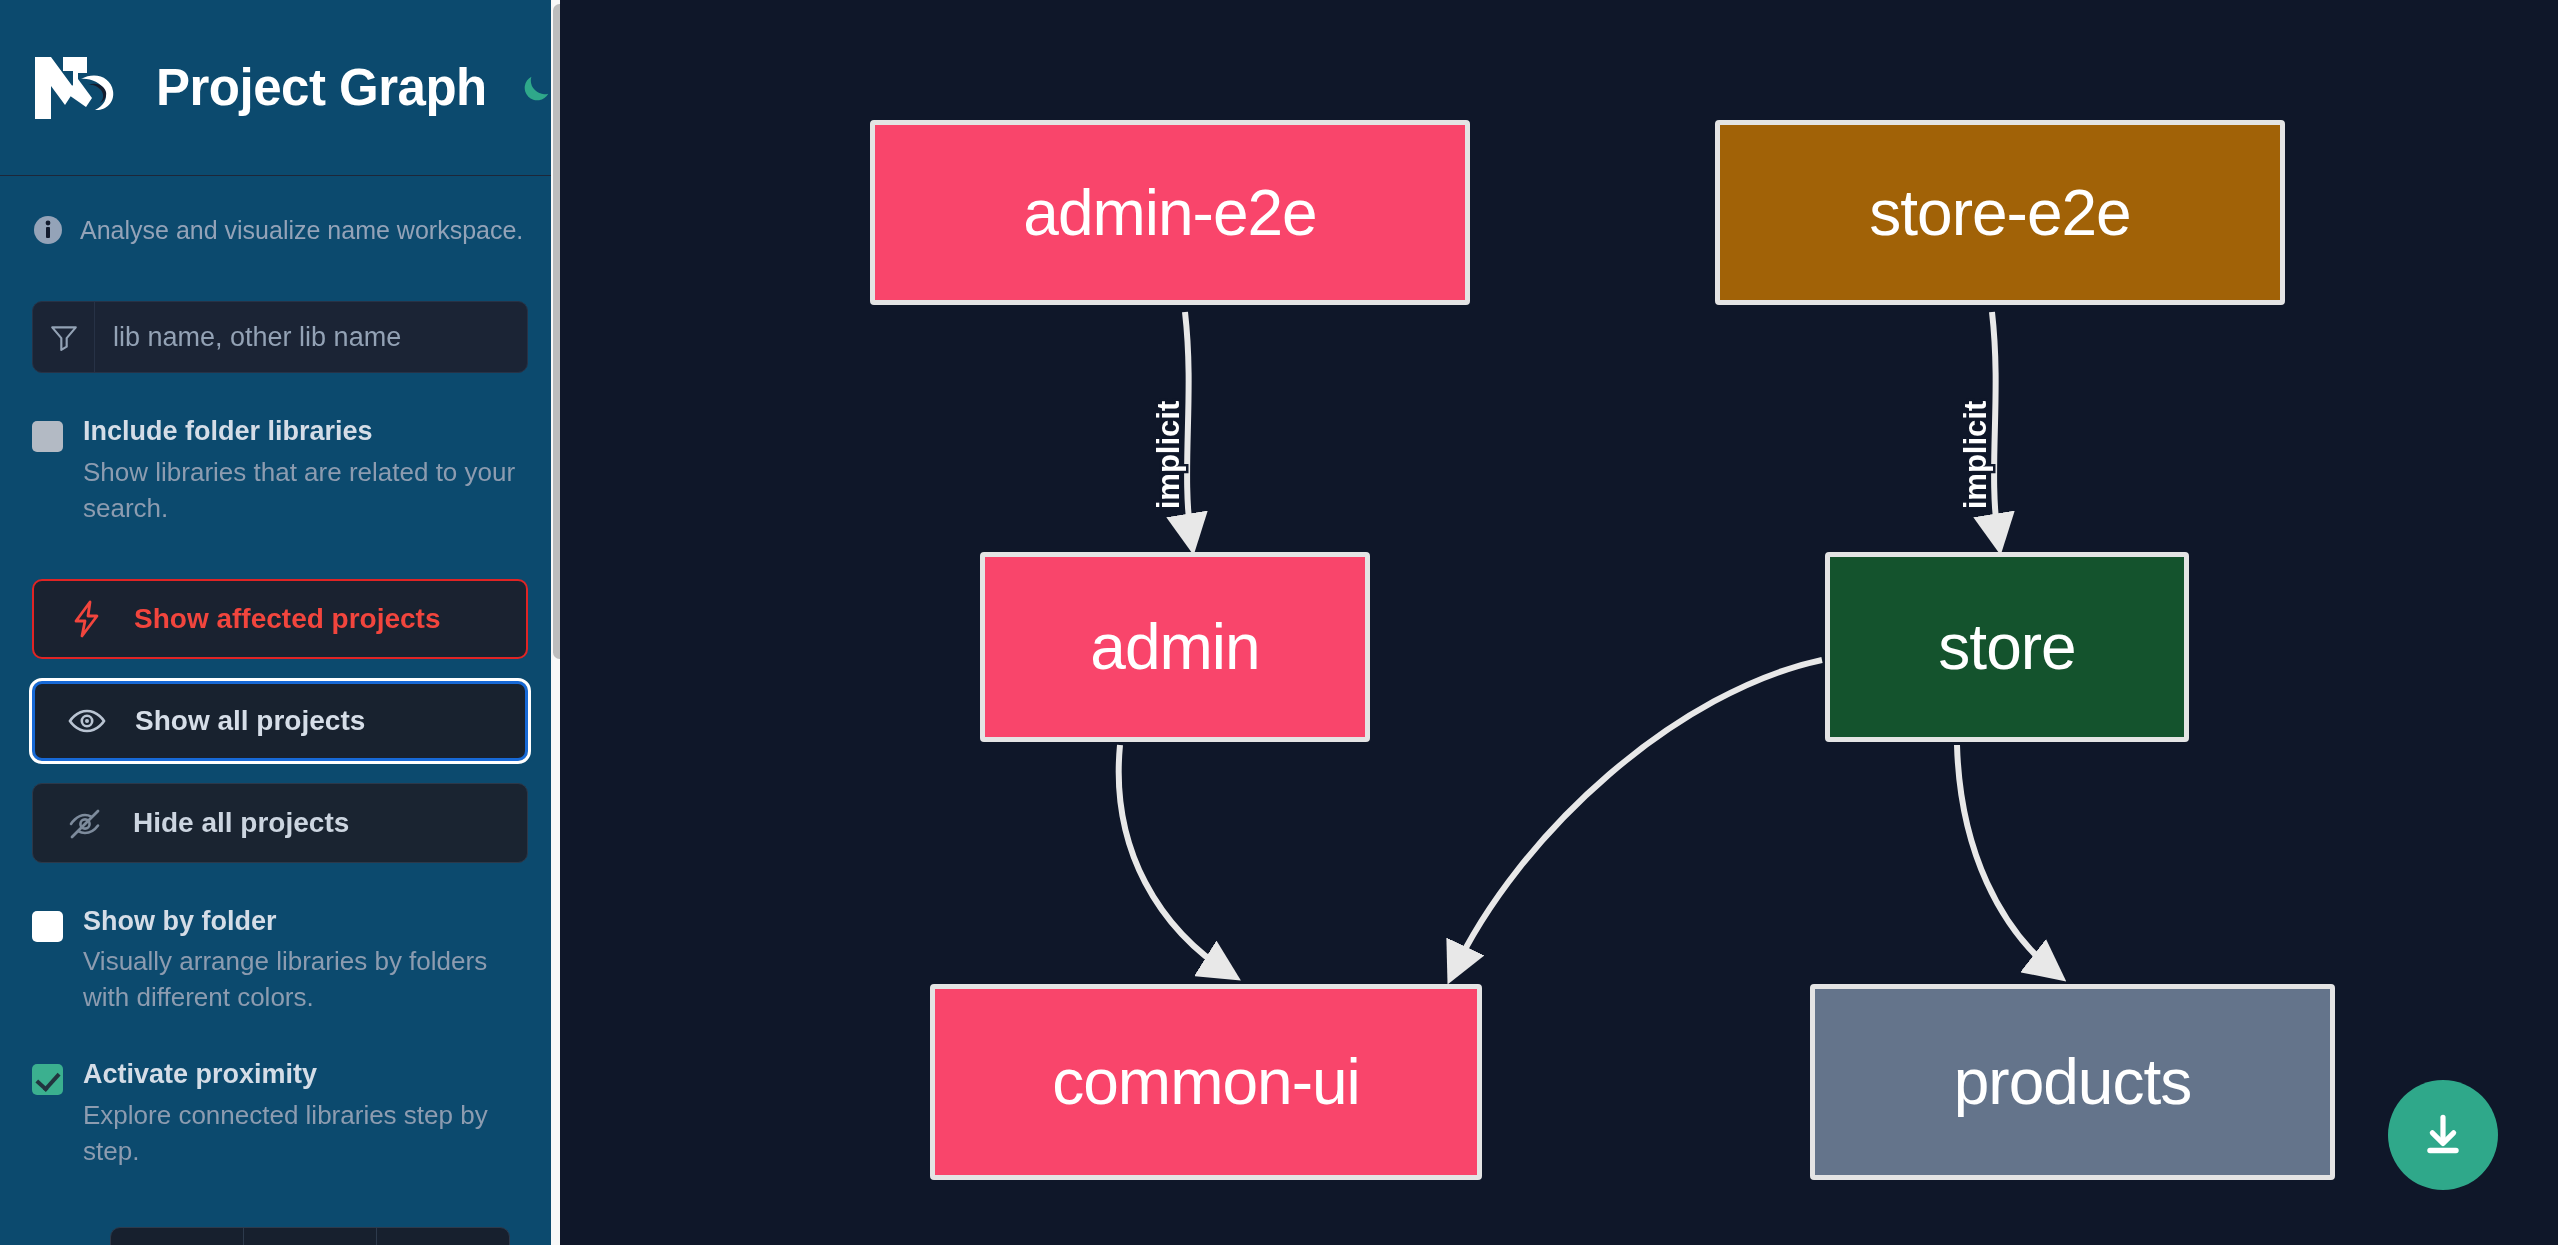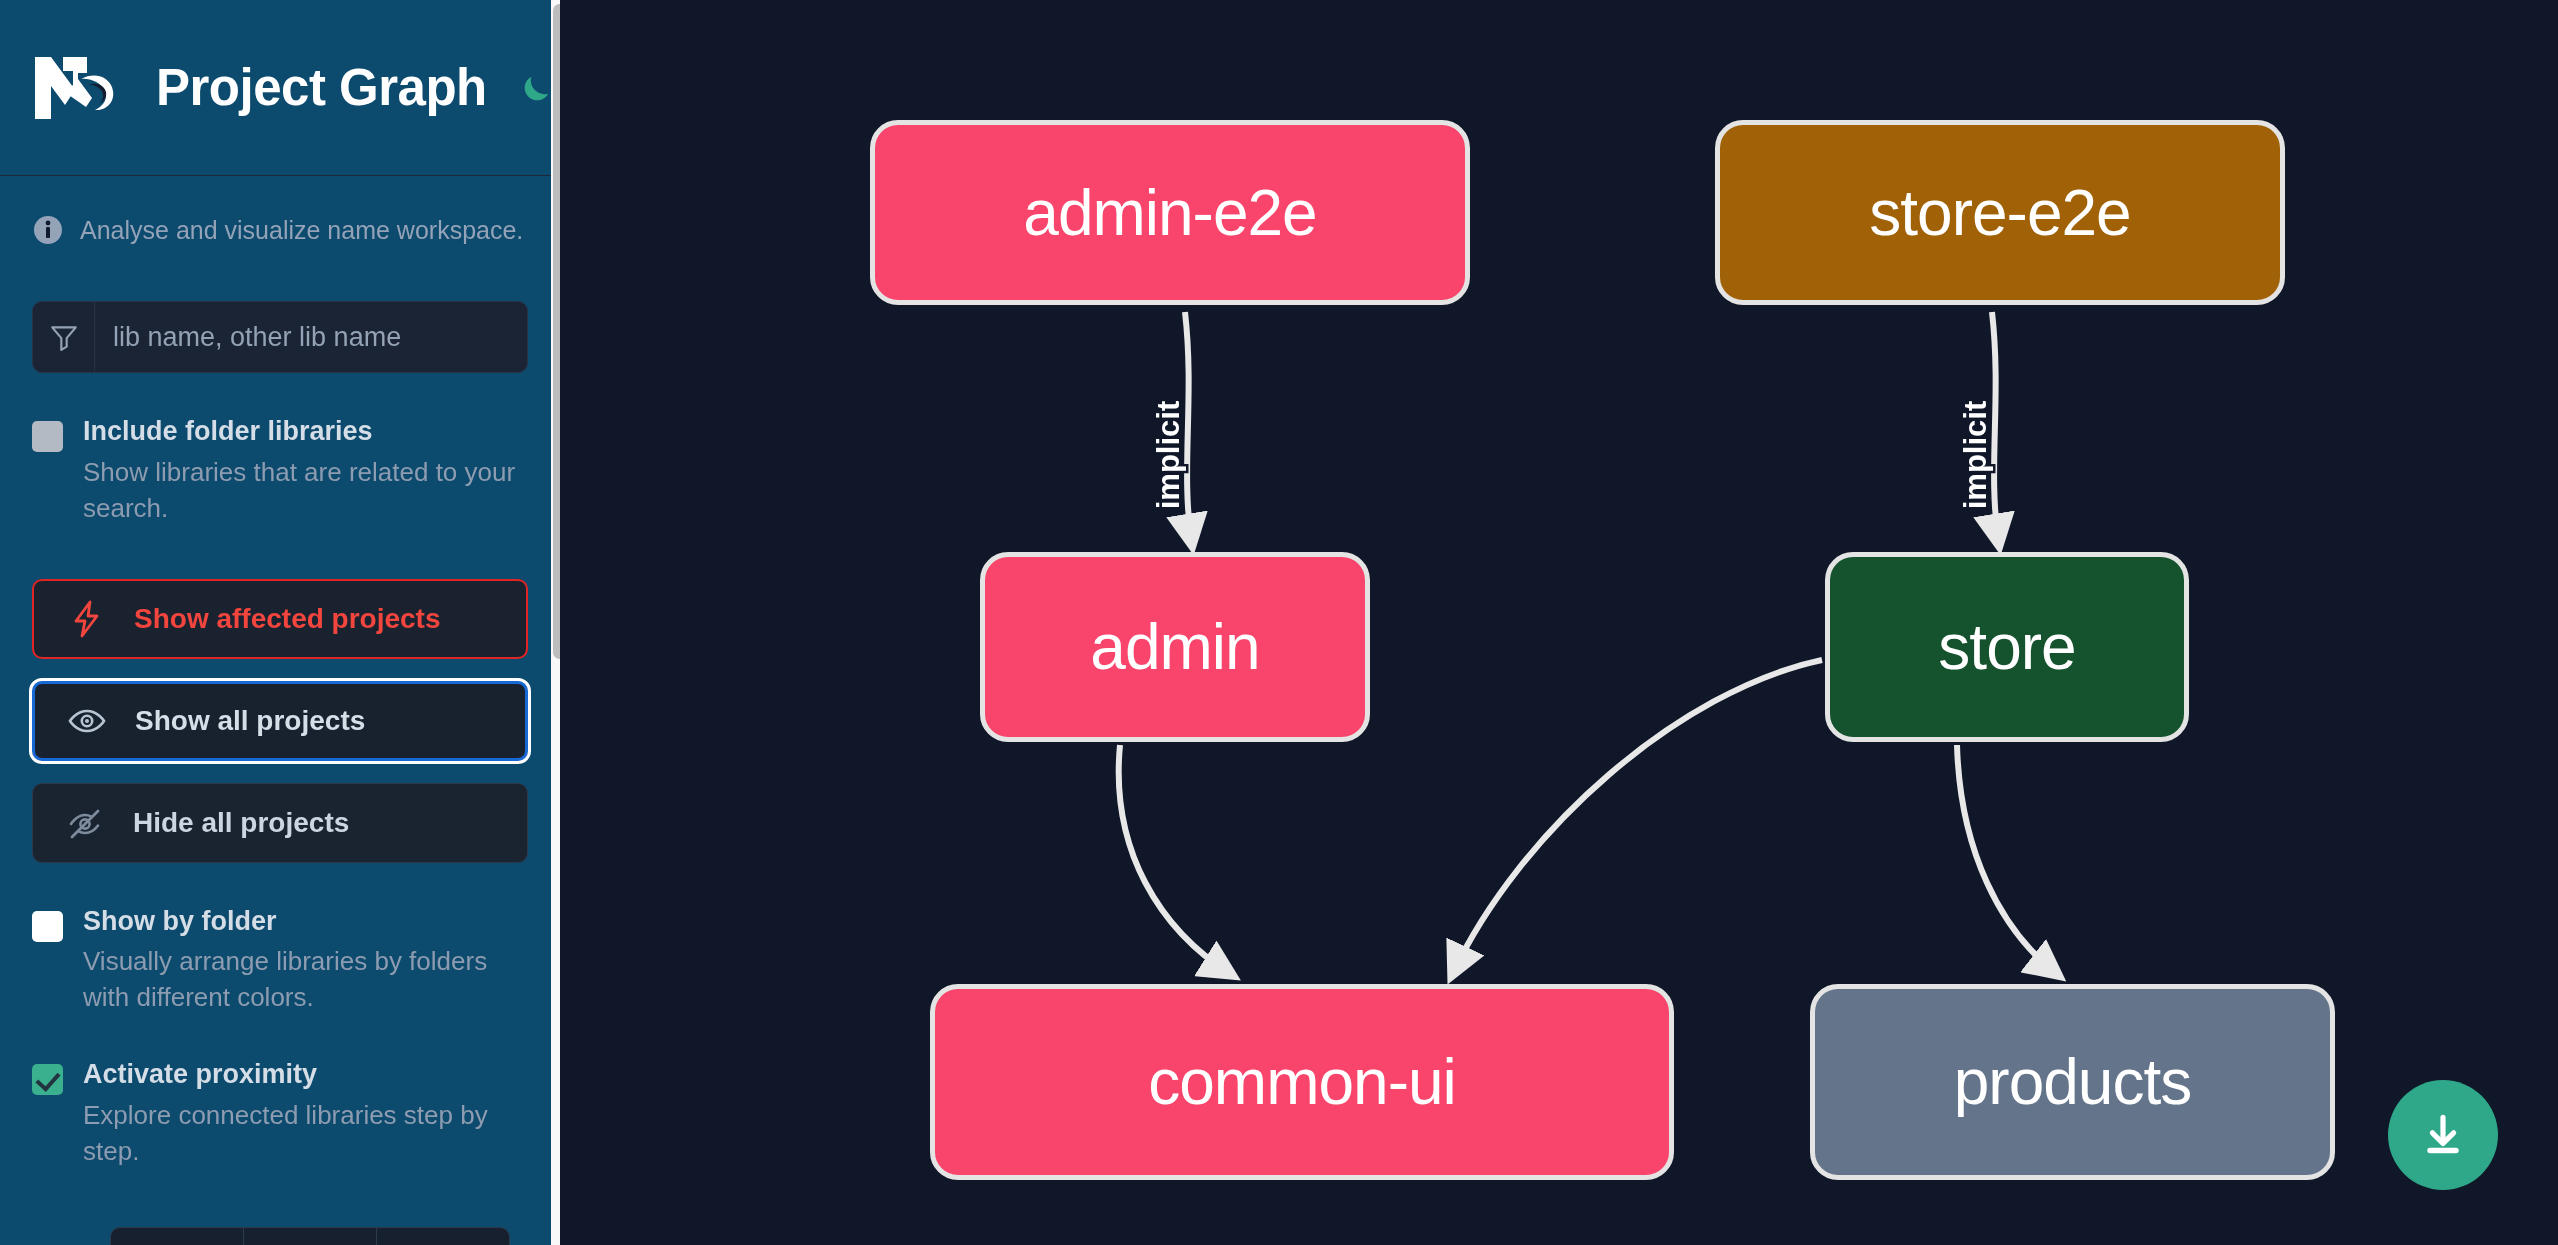--- a/index.html
+++ b/index.html
@@ -202,21 +202,21 @@
     position: relative;
     flex: 1 1 auto;
     height: 1245px;
     background: #0f1729;
     overflow: hidden;
   }
   #graph-svg { position: absolute; inset: 0; width: 100%; height: 100%; }
 
   .node {
     position: absolute;
-    border-radius: 28px;
+    border-radius: 4px;
     border: 5px solid #e4e4e4;
     display: flex;
     align-items: center;
     justify-content: center;
     cursor: pointer;
   }
   .node-label {
     color: #ffffff;
     font-size: 64px;
     font-weight: 400;
@@ -384,21 +384,21 @@
     </div>
 
     <div class="node" style="left:420px; top:552px; width:390px; height:190px; background:#f9456b;">
       <span class="node-label">admin</span>
     </div>
 
     <div class="node" style="left:1265px; top:552px; width:364px; height:190px; background:#14532d;text-align:right;">
       <span class="node-label">store</span>
     </div>
 
-    <div class="node" style="left:370px; top:984px; width:744px; height:196px; background:#f9456b;">
+    <div class="node" style="left:370px; top:984px; width:552px; height:196px; background:#f9456b;">
       <span class="node-label">common-ui</span>
     </div>
 
     <div class="node" style="left:1250px; top:984px; width:525px; height:196px; background:#64748b;">
       <span class="node-label">products</span>
     </div>
 
     <button class="fab">
       <span>
         <svg viewBox="0 0 44 44" width="52" height="52" aria-hidden="true">

